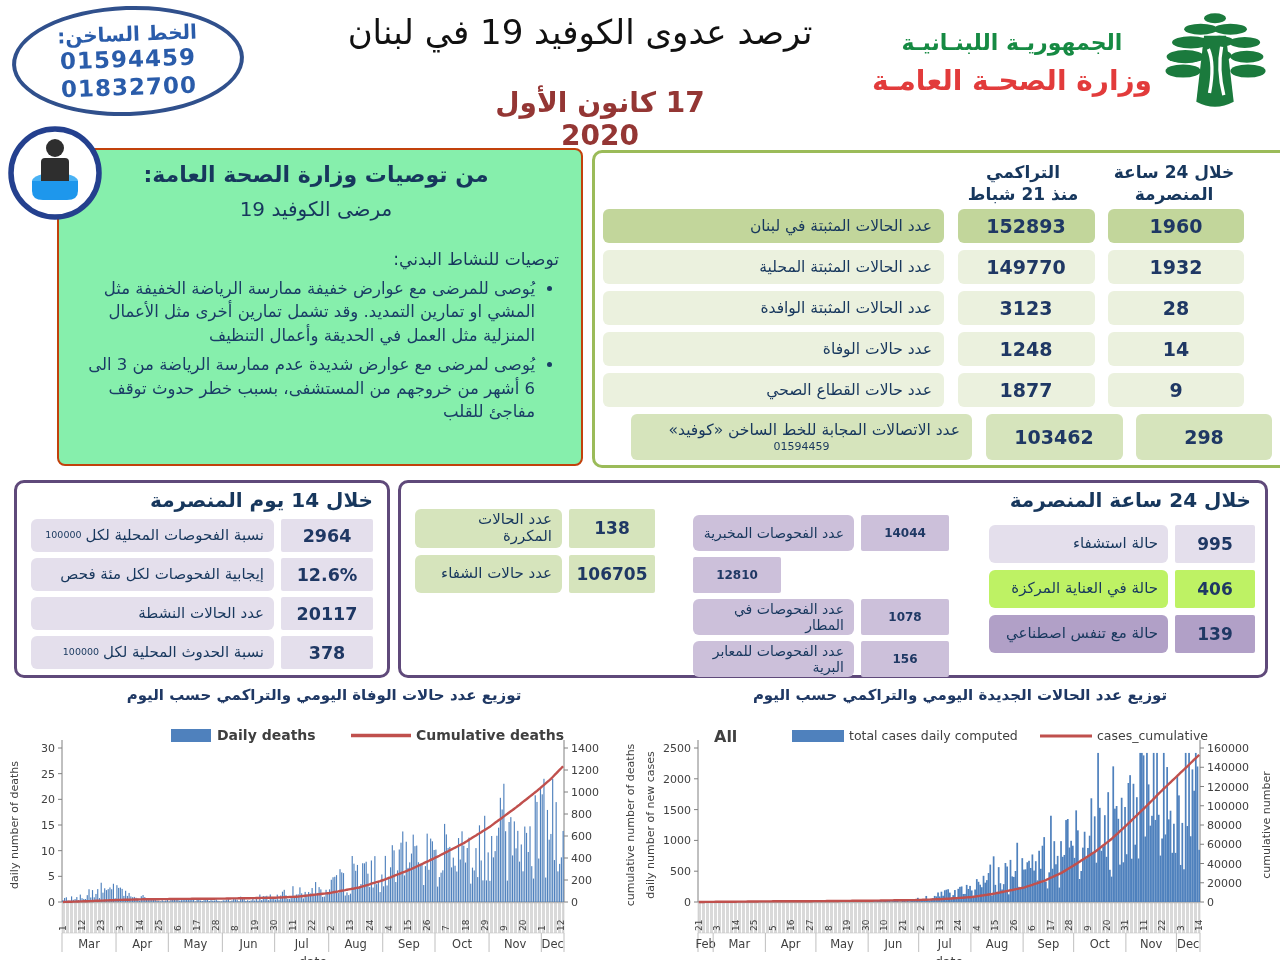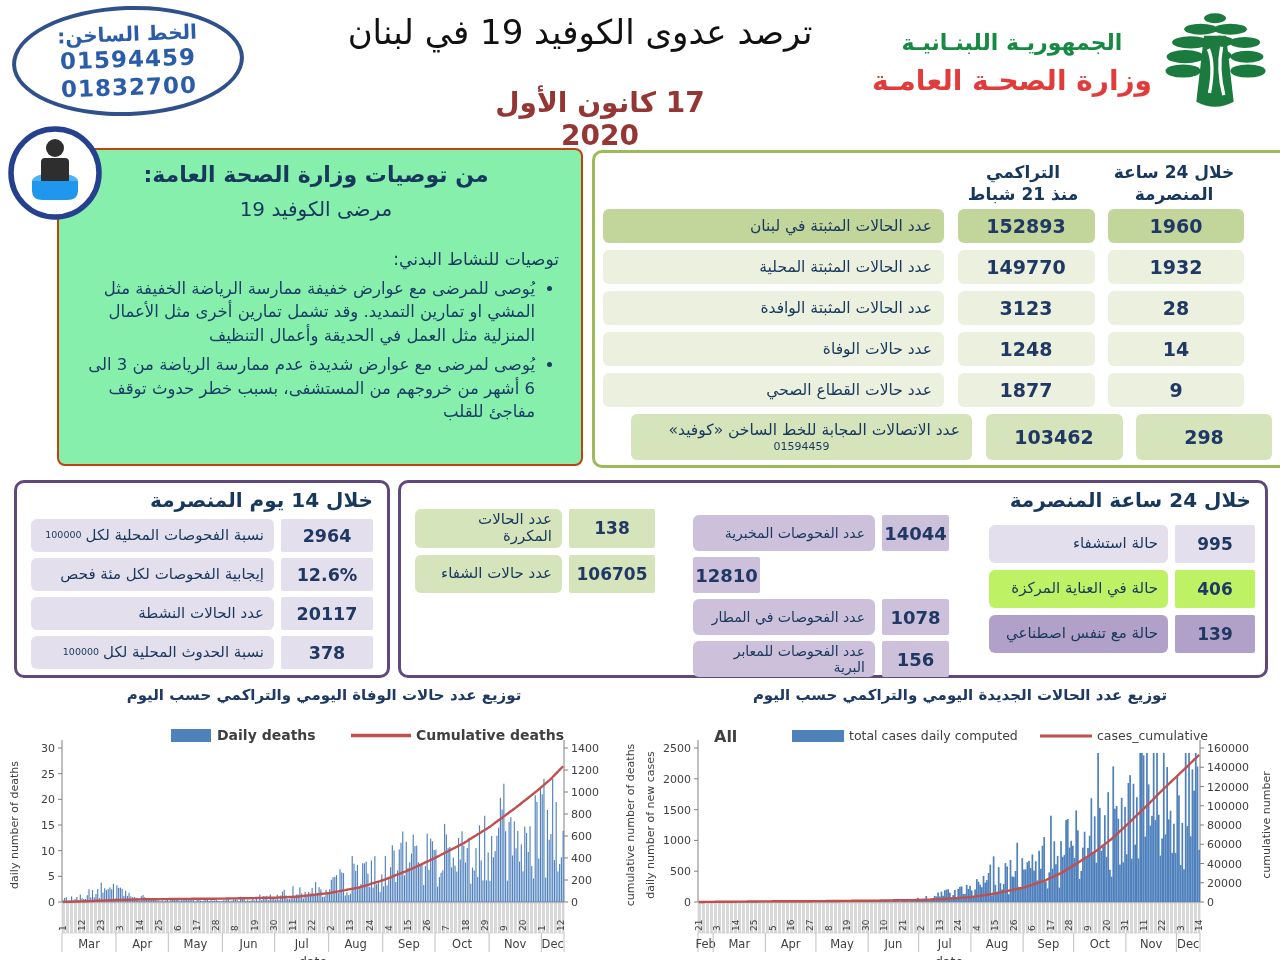--- a/index.html
+++ b/index.html
@@ -52,21 +52,21 @@
   #p14 .pv{width:92px;}
   .small-num{font-size:9.5px;margin:0 4px;}
   .col{position:absolute;top:26px;display:flex;flex-direction:column;}
   #caseCol{left:14px;width:240px;gap:7px;}
   #testCol{left:292px;width:256px;gap:6px;margin-top:6px;}
   #statusCol{left:588px;width:266px;gap:7px;margin-top:16px;}
   #caseCol .pl,#caseCol .pv{background:#D6E4BC;min-height:38px;}
   #caseCol .pv{width:86px;font-size:17px;}
   #testCol .pl,#testCol .pv{background:#CCC0DA;min-height:36px;}
   #testCol .pl{font-size:14px;}
-  #testCol .pv{width:67px;font-size:18px;}
+  #testCol .pv{width:88px;font-size:12px;}
   #statusCol .pl,#statusCol .pv{min-height:38px;}
   #statusCol .pv{width:80px;font-size:17px;}
   .s1{background:#E4DFEC;}.s2{background:#bef264;}.s3{background:#B1A0C7;}
 
   
   .chart{position:absolute;top:686px;width:636px;}
   #chart0{left:6px;}
   #chart1{left:642px;}
   .chart-title{text-align:center;font-size:15px;font-weight:600;color:#1F3864;direction:rtl;margin-bottom:16px;}
 </style>

